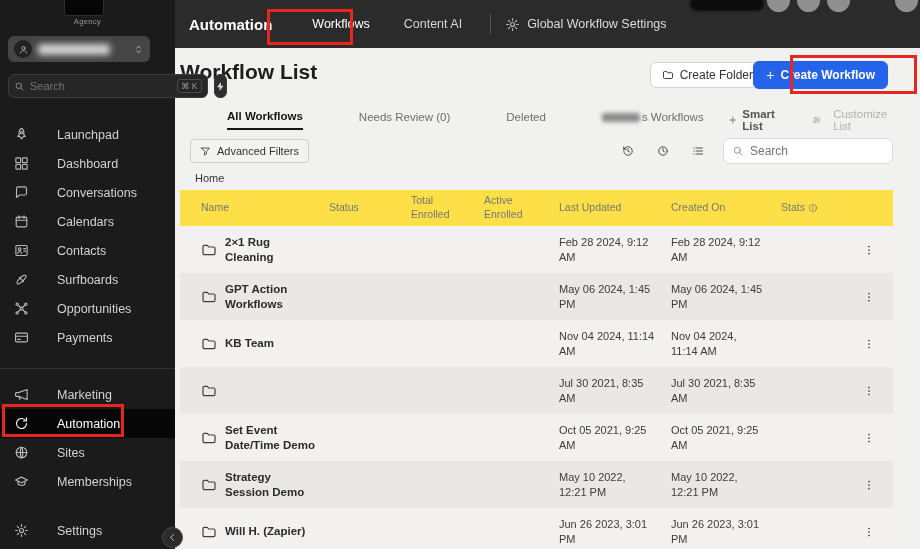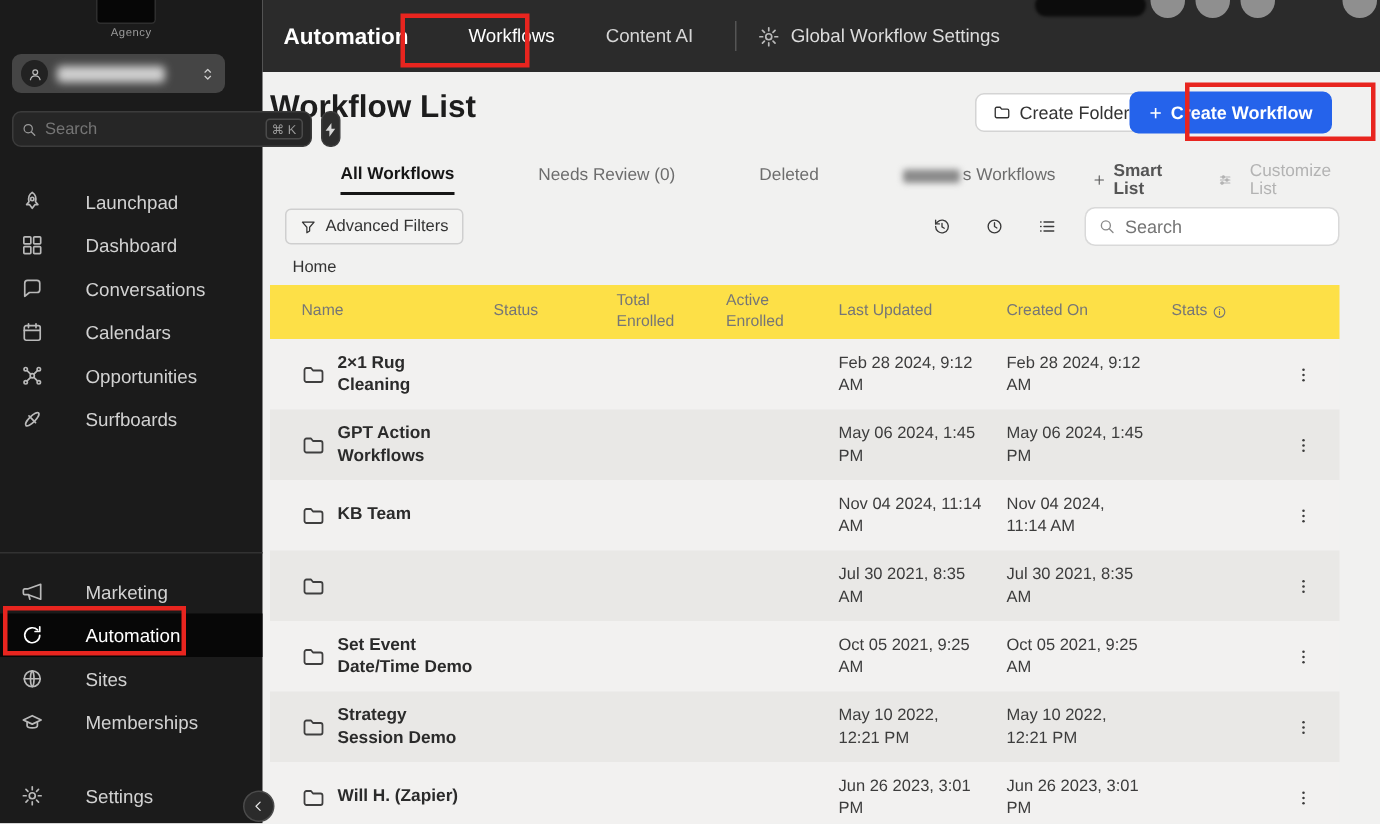--- a/index.html
+++ b/index.html
@@ -159,35 +159,50 @@
       </div>
       <div class="nav-item">
         <svg class="ic" viewBox="0 0 24 24">
             <rect x="3.5" y="5" width="17" height="15.5" rx="2"></rect>
             <path d="M3.5 10h17M8 3v4M16 3v4"></path>
           </svg>
         <span>Calendars</span>
       </div>
       <div class="nav-item">
         <svg class="ic" viewBox="0 0 24 24">
+            <rect x="3" y="4" width="18" height="16" rx="2"></rect>
+            <circle cx="9" cy="10" r="2.2"></circle>
+            <path d="M5.8 16.5c.7-1.8 1.9-2.6 3.2-2.6s2.5.8 3.2 2.6M15.5 9h3M15.5 13h3"></path>
+          </svg>
+        <span>Contacts</span>
+      </div>
+      <div class="nav-item">
+        <svg class="ic" viewBox="0 0 24 24">
+            <ellipse cx="12" cy="12" rx="3.2" ry="9.5" transform="rotate(45 12 12)"></ellipse>
+            <path d="M8.5 8.5l7 7"></path>
+          </svg>
+        <span>Surfboards</span>
+      </div>
+      <div class="nav-item">
+        <svg class="ic" viewBox="0 0 24 24">
             <circle cx="12" cy="12" r="2.2"></circle>
             <circle cx="5" cy="5" r="1.8"></circle>
             <circle cx="19" cy="5" r="1.8"></circle>
             <circle cx="5" cy="19" r="1.8"></circle>
             <circle cx="19" cy="19" r="1.8"></circle>
             <path d="M6.5 6.5l3.5 3.5M17.5 6.5L14 10M6.5 17.5L10 14M17.5 17.5L14 14"></path>
           </svg>
         <span>Opportunities</span>
       </div>
       <div class="nav-item">
         <svg class="ic" viewBox="0 0 24 24">
-            <ellipse cx="12" cy="12" rx="3.2" ry="9.5" transform="rotate(45 12 12)"></ellipse>
-            <path d="M8.5 8.5l7 7"></path>
-          </svg>
-        <span>Surfboards</span>
+            <rect x="2.5" y="5" width="19" height="14" rx="2"></rect>
+            <path d="M2.5 10h19M6 15h4"></path>
+          </svg>
+        <span>Payments</span>
       </div>
     </nav>
 
     <div class="side-divider"></div>
 
     <nav class="nav nav-2">
       <div class="nav-item">
         <svg class="ic" viewBox="0 0 24 24">
             <path d="M21 4L7 9H4a1.5 1.5 0 0 0-1.5 1.5v3A1.5 1.5 0 0 0 4 15h3l14 5V4z"></path>
             <path d="M8 15l1.5 5"></path>

